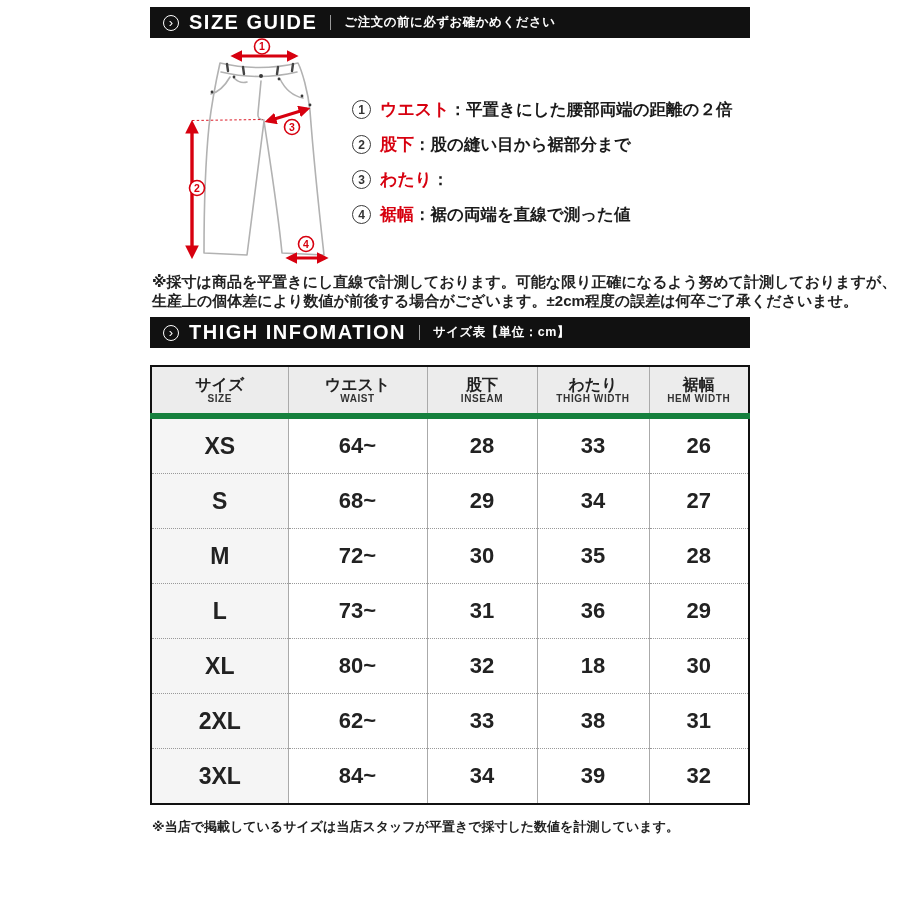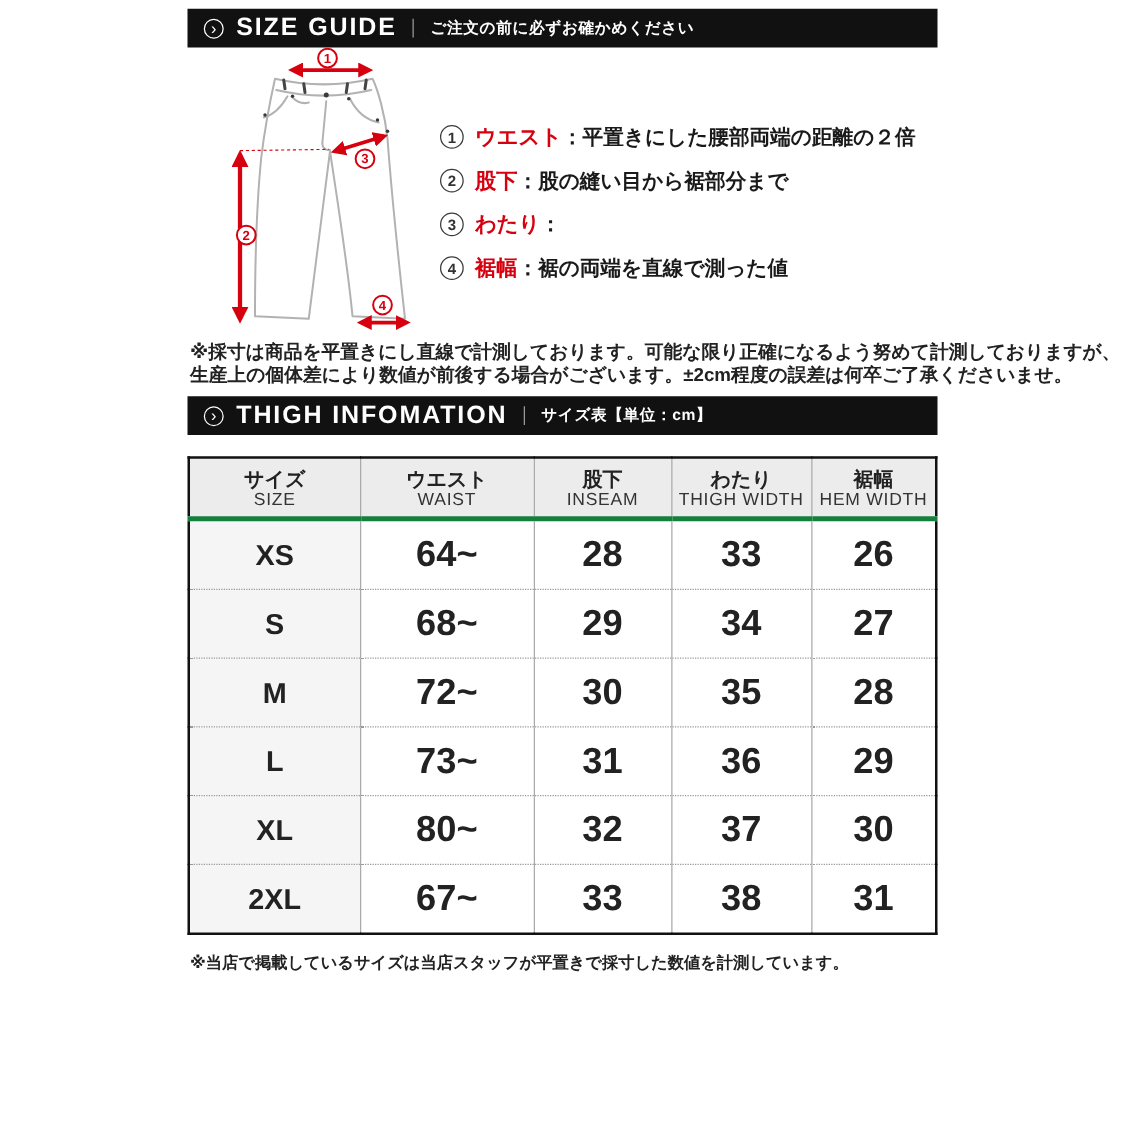--- a/index.html
+++ b/index.html
@@ -39,31 +39,31 @@
 
   
   .disclaimer{margin-top:5px;padding-left:2px;font-size:15px;font-weight:bold;line-height:19px;color:#222;white-space:nowrap;}
 
   
   .size-table{
     margin-top:17px;width:598px;border-collapse:collapse;table-layout:fixed;
     border:2px solid #111;
   }
   .size-table th{
-    background:#ececec;border-bottom:4px solid #15803d;height:46px;
+    background:#ececec;border-bottom:6px solid #15803d;height:46px;
     text-align:center;vertical-align:middle;padding:0;
   }
   .size-table th .h-jp{font-size:16px;font-weight:bold;color:#222;line-height:18px;}
-  .size-table th .h-en{font-size:14px;font-weight:normal;color:#333;letter-spacing:0.6px;line-height:10px;}
+  .size-table th .h-en{font-size:10px;font-weight:bold;color:#333;letter-spacing:0.6px;line-height:10px;}
   .size-table td{
     height:54px;text-align:center;vertical-align:middle;
     font-weight:bold;color:#222;background:#fff;padding:0;margin-left:32px;
   }
   .size-table td.c-size{background:#f5f5f5;font-size:23px;}
-  .size-table td.c-val{font-size:29px;}
+  .size-table td.c-val{font-size:22px;}
   .size-table th + th, .size-table td + td{border-left:1px solid #aaa;}
   .size-table tbody tr + tr td{border-top:1px dotted #999;}
 
   .footer-note{margin-top:13px;padding-left:2px;font-size:13px;font-weight:bold;color:#222;white-space:nowrap;}
 </style>
 </head>
 <body>
 
 <div class="content">
 
@@ -226,28 +226,35 @@
         <td class="c-size">L</td>
         <td class="c-val">73~</td>
         <td class="c-val">31</td>
         <td class="c-val">36</td>
         <td class="c-val">29</td>
       </tr>
       <tr>
         <td class="c-size">XL</td>
         <td class="c-val">80~</td>
         <td class="c-val">32</td>
-        <td class="c-val">37</td>
+        <td class="c-val">18</td>
         <td class="c-val">30</td>
       </tr>
       <tr>
         <td class="c-size">2XL</td>
-        <td class="c-val">67~</td>
+        <td class="c-val">62~</td>
         <td class="c-val">33</td>
         <td class="c-val">38</td>
         <td class="c-val">31</td>
       </tr>
+      <tr>
+        <td class="c-size">3XL</td>
+        <td class="c-val">84~</td>
+        <td class="c-val">34</td>
+        <td class="c-val">39</td>
+        <td class="c-val">32</td>
+      </tr>
     </tbody>
   </table>
 
   <div class="footer-note">※当店で掲載しているサイズは当店スタッフが平置きで採寸した数値を計測しています。</div>
 
 </div>
 
 </body></html>

